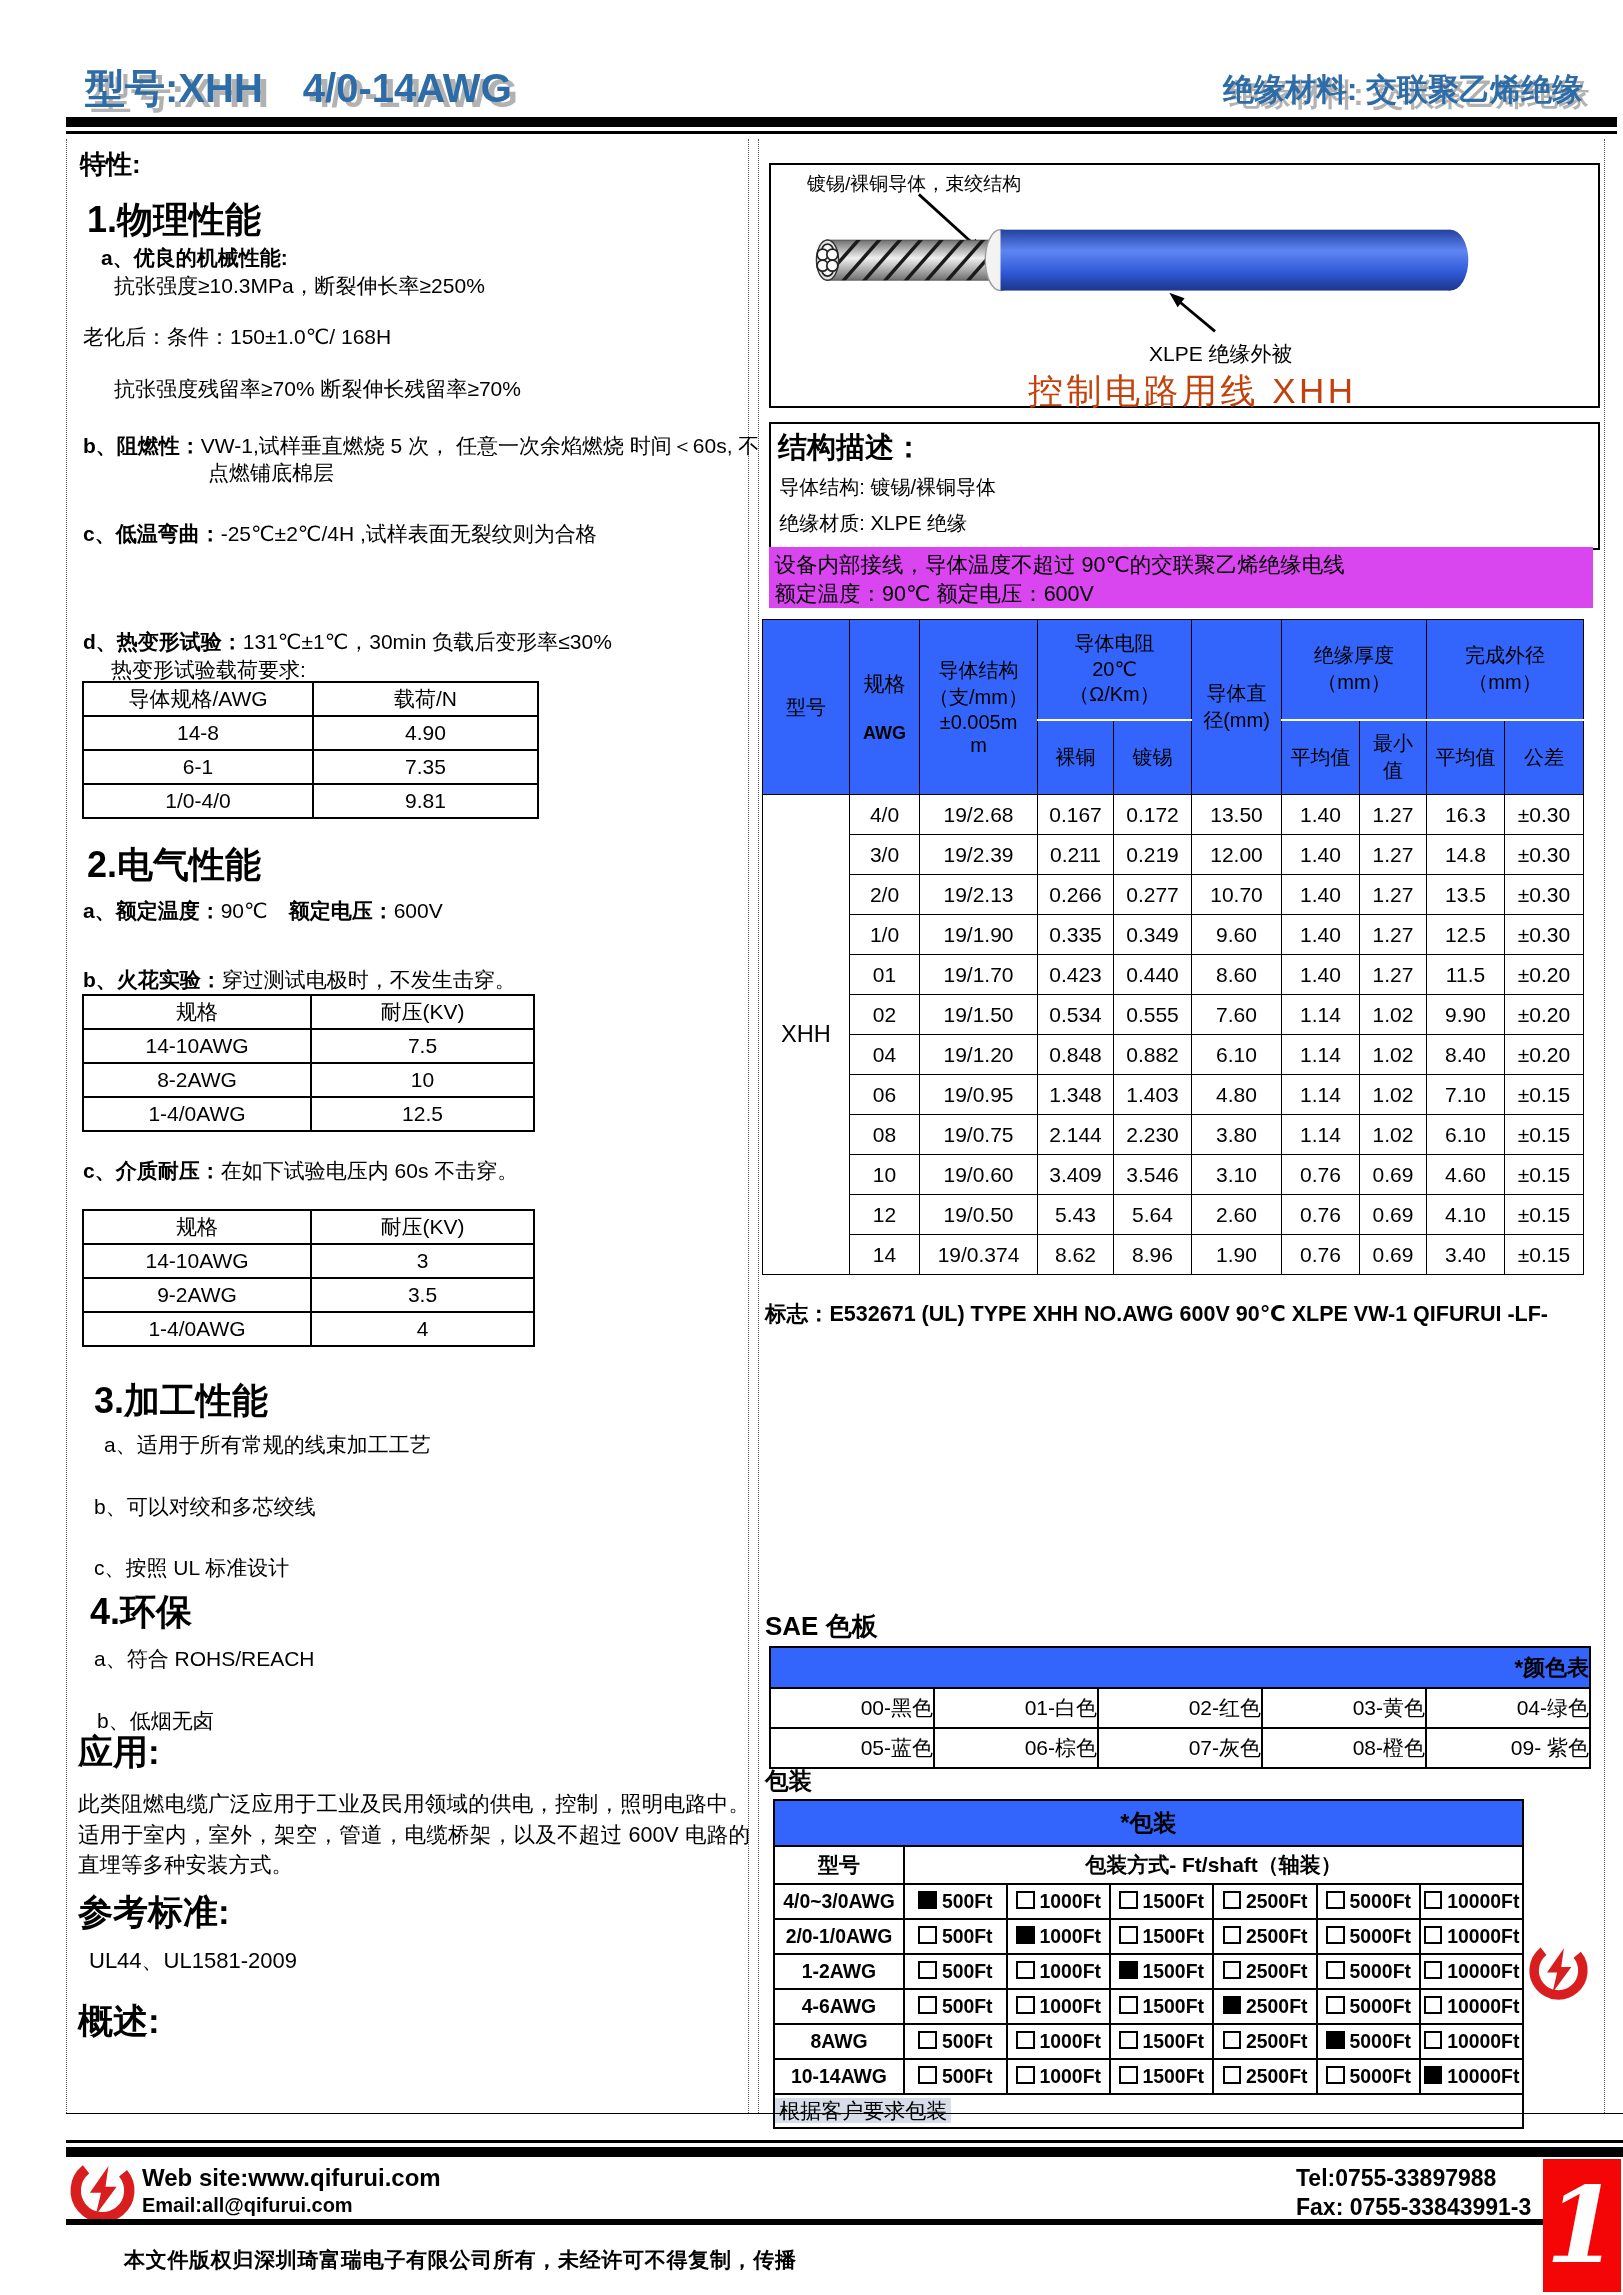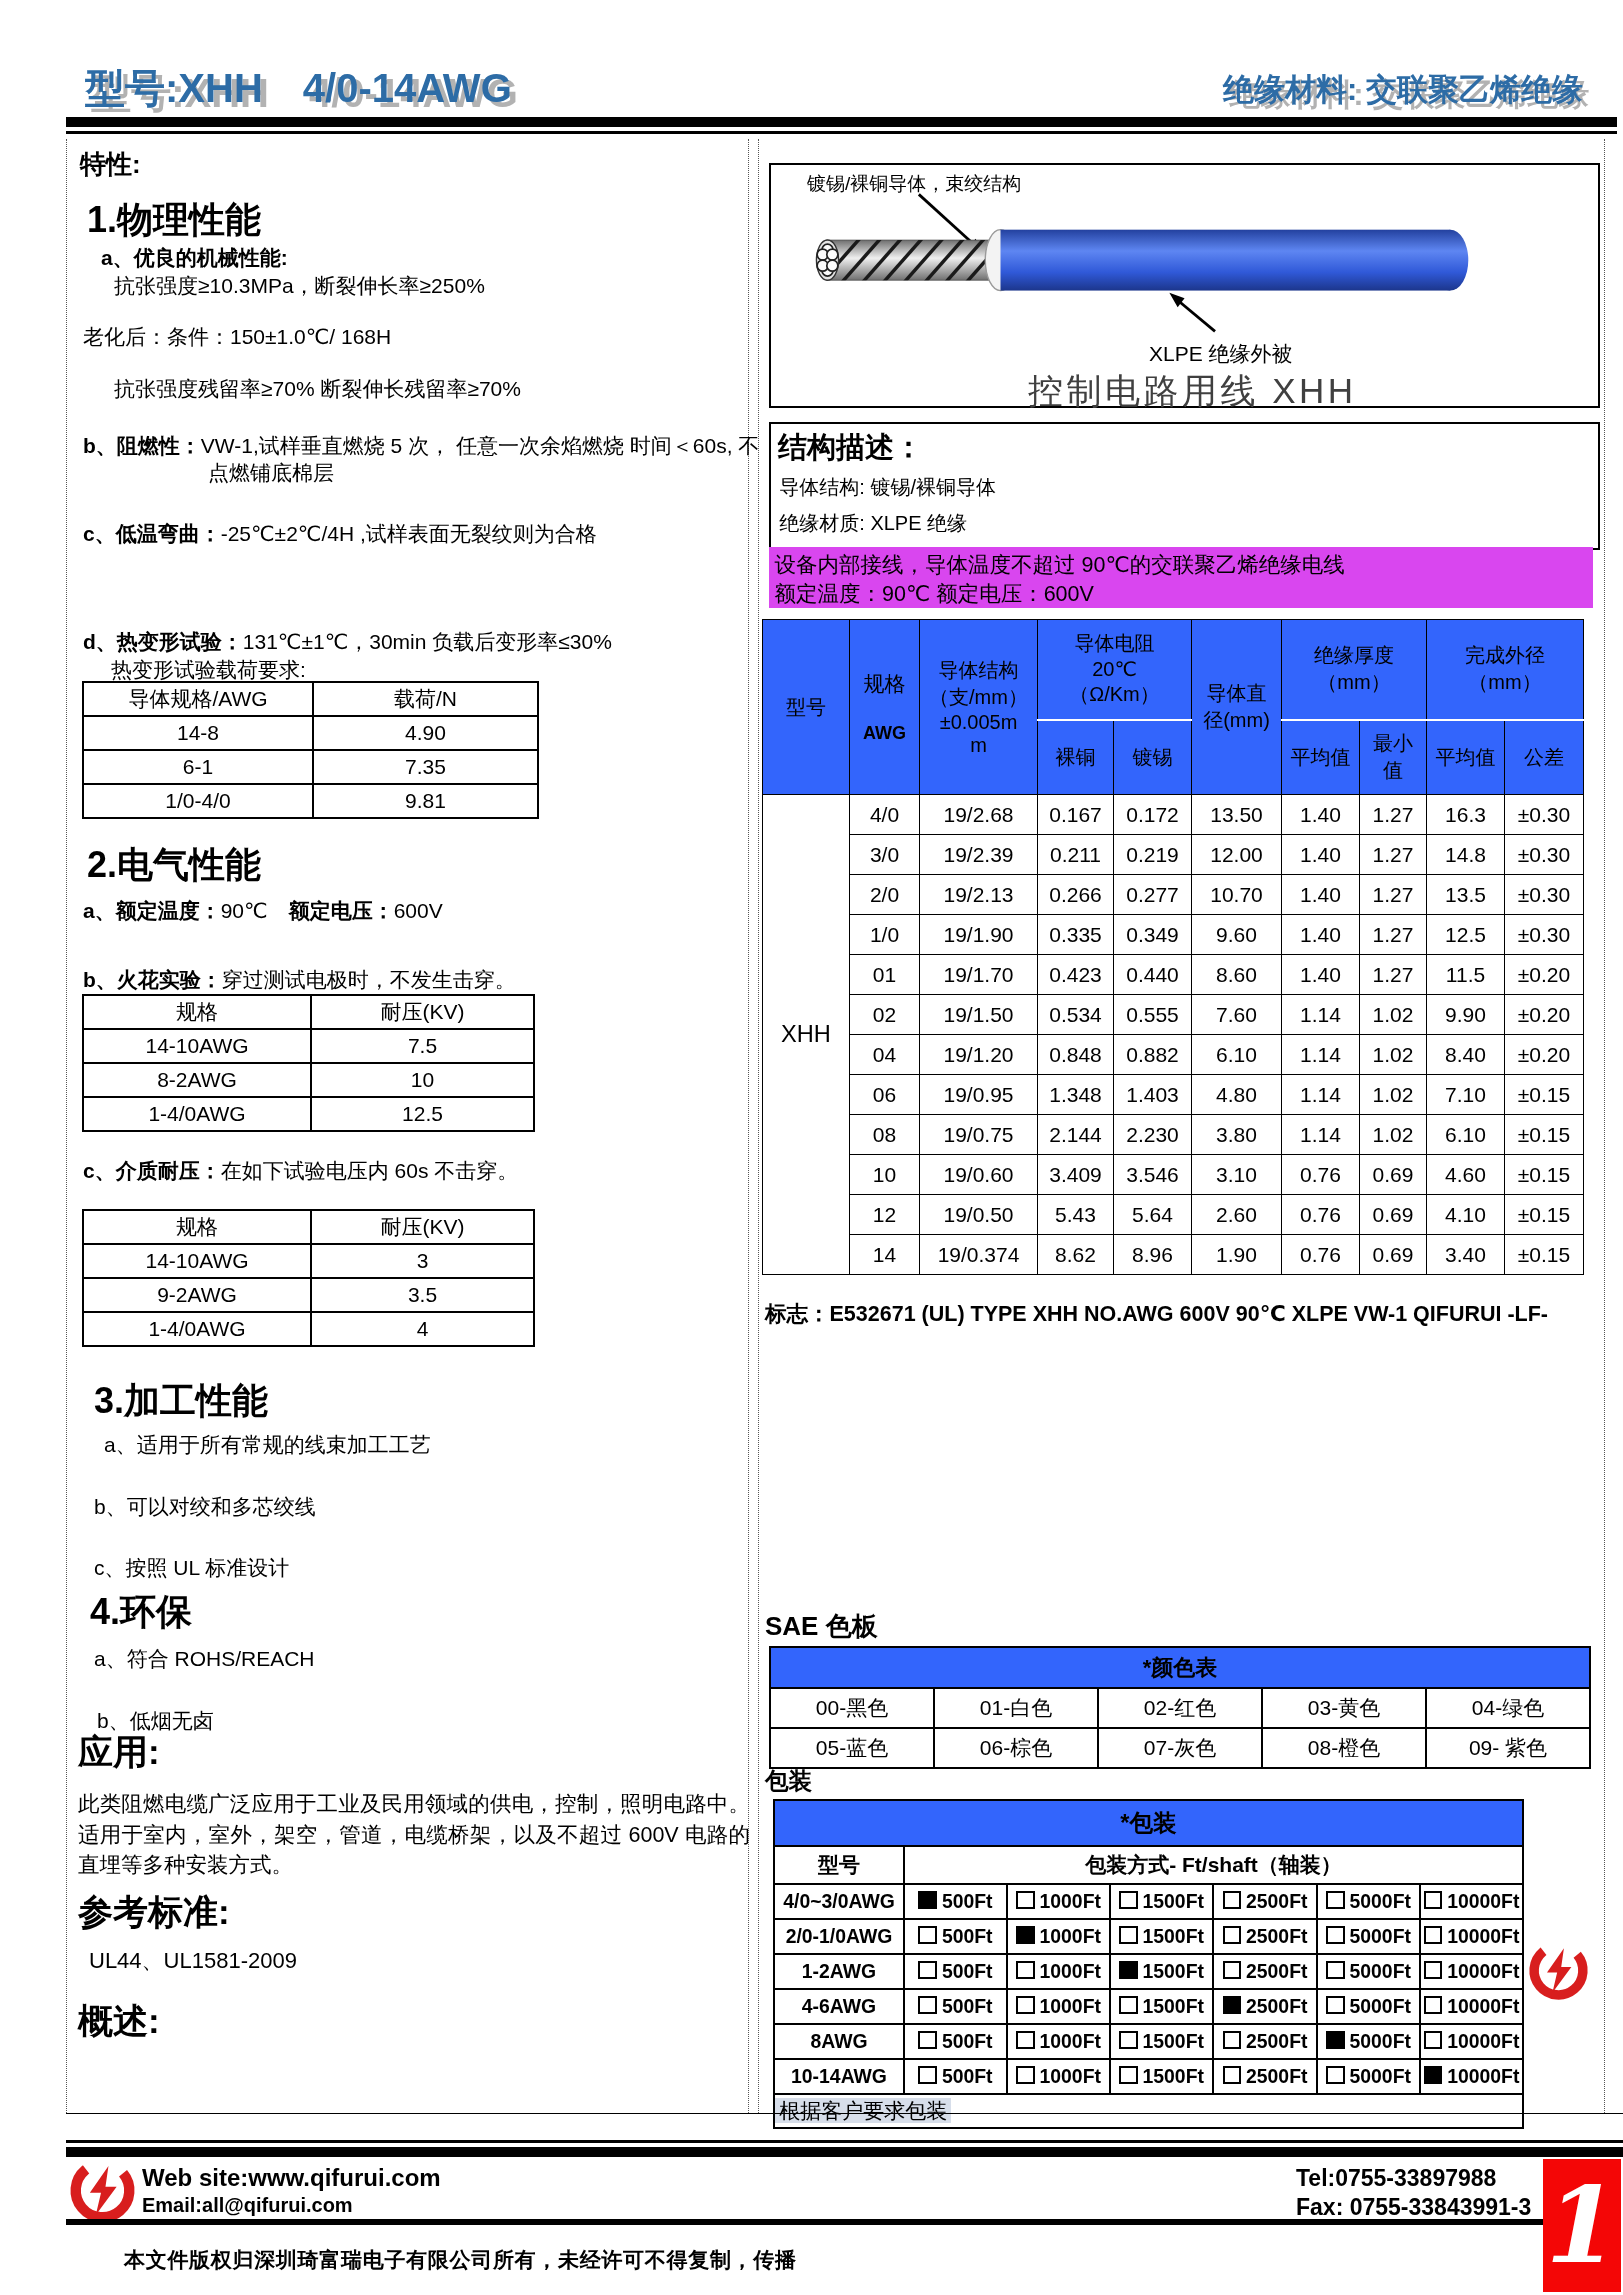--- a/index.html
+++ b/index.html
@@ -15,33 +15,33 @@
   
   table.small{border-collapse:collapse;table-layout:fixed;position:absolute;background:#fff}
   table.small td{border:2.1px solid #000;text-align:center;font-size:21px;height:32px;padding:0}
   
   table.spec{border-collapse:collapse;table-layout:fixed;position:absolute}
   table.spec td{border:1.4px solid #000;text-align:center;vertical-align:middle;font-size:21px;padding:0}
   table.spec thead td{background:#3365fc;font-size:20px}
   table.spec thead tr.sub td{border-top:2.8px solid #fff}
   
   table.ct{border-collapse:collapse;table-layout:fixed;position:absolute}
-  table.ct td{border:2.1px solid #000;text-align:center;font-size:21px;height:38px;padding:0}
+  table.ct td{border:2.1px solid #000;text-align:right;font-size:21px;height:38px;padding:0}
   table.ct td.hd{background:#3365fc;font-size:22px;font-weight:bold;height:39px}
   
   table.pack{border-collapse:collapse;table-layout:fixed;position:absolute}
   table.pack td{border:2.1px solid #000;text-align:center;font-size:19.4px;font-weight:bold;height:33px;padding:0}
   table.pack td.hd{background:#3365fc;font-size:23.6px;height:44px}
   table.pack td.sub{font-size:21px;height:36px}
   table.pack td.note{height:32px;text-align:left;font-weight:normal}
   table.pack td.note span{background:#d7deea;font-size:21px;padding:1.4px 4.2px}
   .cbx{display:inline-block;width:14.6px;height:14.6px;border:2.1px solid #000;vertical-align:-1.4px;margin-right:4.9px;background:#fff}
   .cbx.f{background:#000;border-color:#000}
   .grayblk{position:absolute;background:#d946ef;color:#000}
-  .caption-blue{color:#404040}
+  .caption-blue{color:#c2410c}
   .redbox{position:absolute;background:#f40606;color:#fff;display:flex;align-items:center;justify-content:center;
           font-family:"DejaVu Serif","Liberation Serif",serif;font-style:italic;font-weight:bold}
 </style>
 </head>
 <body>
 
 <div class="page">
 
   <div class="t shadowblue" style="left:85px;top:61px;font-size:40px">型号:XHH　4/0-14AWG</div>
   <div class="t shadowblue" style="left:1223px;top:69px;font-size:31px">绝缘材料: 交联聚乙烯绝缘</div>

